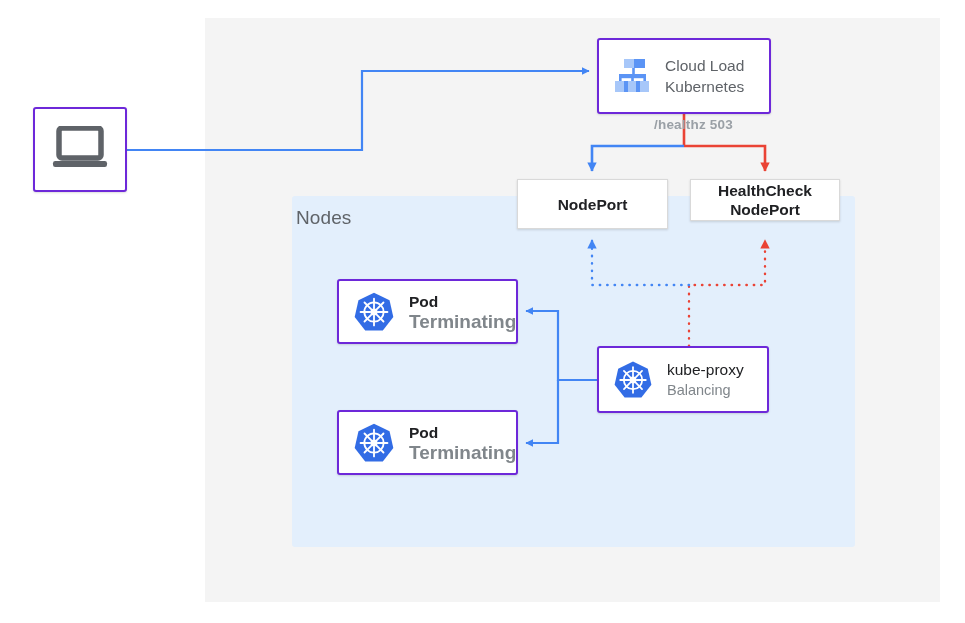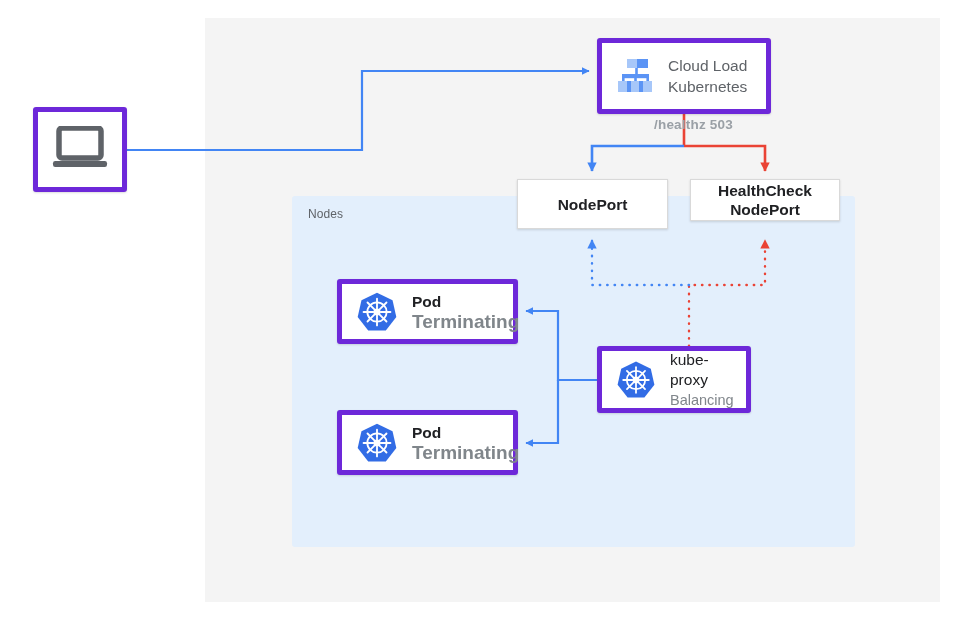--- a/index.html
+++ b/index.html
@@ -15,27 +15,27 @@
   
   .outer-panel{
     position:absolute;left:205px;top:18px;width:735px;height:584px;
     background:#f4f4f4;
   }
   .nodes-panel{
     position:absolute;left:292px;top:196px;width:563px;height:351px;
     background:#e3effc;border-radius:3px;
   }
   .nodes-label{
-    position:absolute;left:308px;top:207px;
-    font-size:12px;color:#5f6368;letter-spacing:.1px;
+    position:absolute;left:296px;top:207px;
+    font-size:19px;color:#5f6368;letter-spacing:.1px;
   }
 
   
   .card{
-    position:absolute;background:#ffffff;border:5px solid #6d28d9;
+    position:absolute;background:#ffffff;border:2px solid #6d28d9;
     box-shadow:0 1px 2px rgba(60,64,67,.18);
     box-sizing:border-box;
   }
   .card.plain{border:1px solid #d9d9d9;}
 
   
   .client-card{left:33px;top:107px;width:94px;height:85px;border-radius:3px;}
   .client-icon{position:absolute;left:50%;top:50%;transform:translate(-50%,-50%);}
 
   
@@ -49,21 +49,21 @@
     display:flex;align-items:center;justify-content:center;}
   .hc-card{left:690px;top:179px;width:150px;height:42px;
     display:flex;align-items:center;justify-content:center;}
   .np-label{font-size:15.5px;font-weight:bold;color:#202124;text-align:center;line-height:19px;}
 
   
   .pod-card{left:337px;width:181px;height:65px;border-radius:3px;
     display:flex;align-items:center;padding-left:14px;font-weight:bold;}
   .pod1{top:279px;}
   .pod2{top:410px;}
-  .kproxy-card{left:597px;top:346px;width:154px;height:67px;border-radius:3px;
+  .kproxy-card{left:597px;top:346px;width:172px;height:67px;border-radius:3px;
     display:flex;align-items:center;padding-left:14px;}
   .k8s-icon{width:42px;height:42px;flex:0 0 42px;}
   .kproxy-card .k8s-icon{width:40px;height:40px;flex:0 0 40px;}
   .pod-text{margin-left:14px;}
   .pod-title{font-size:15.5px;color:#202124;line-height:20px;}
   .pod-sub{font-size:19px;color:#80868b;line-height:20px;}
   .kproxy-title{font-size:15.5px;color:#202124;line-height:20px;}
   .kproxy-sub{font-size:14.5px;color:#80868b;line-height:20px;}
 
   

